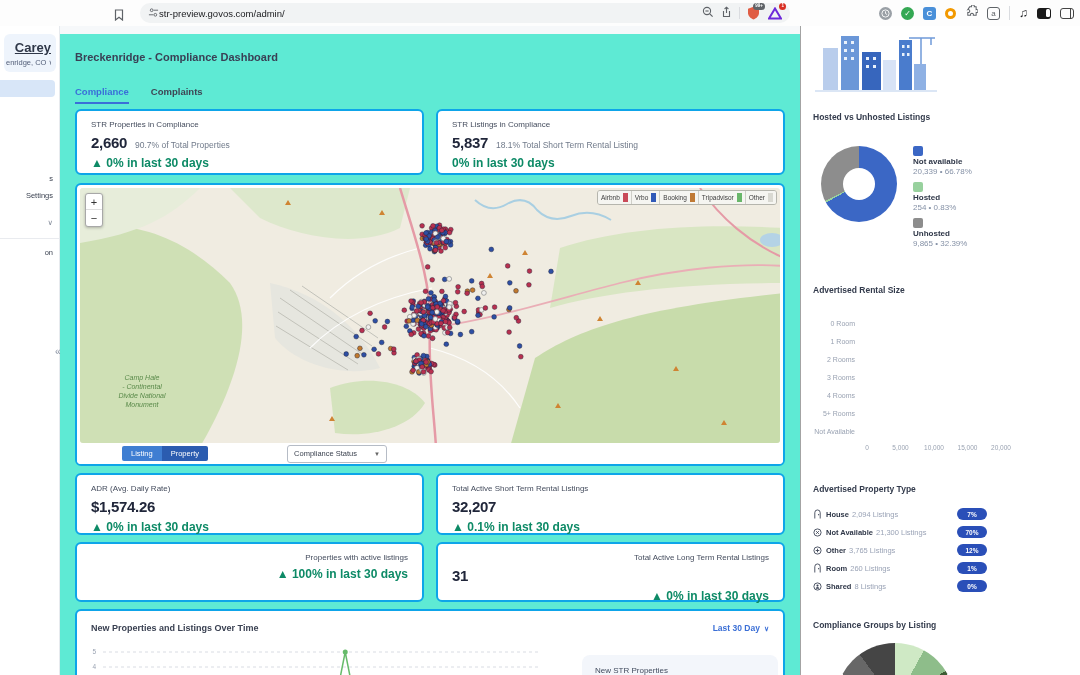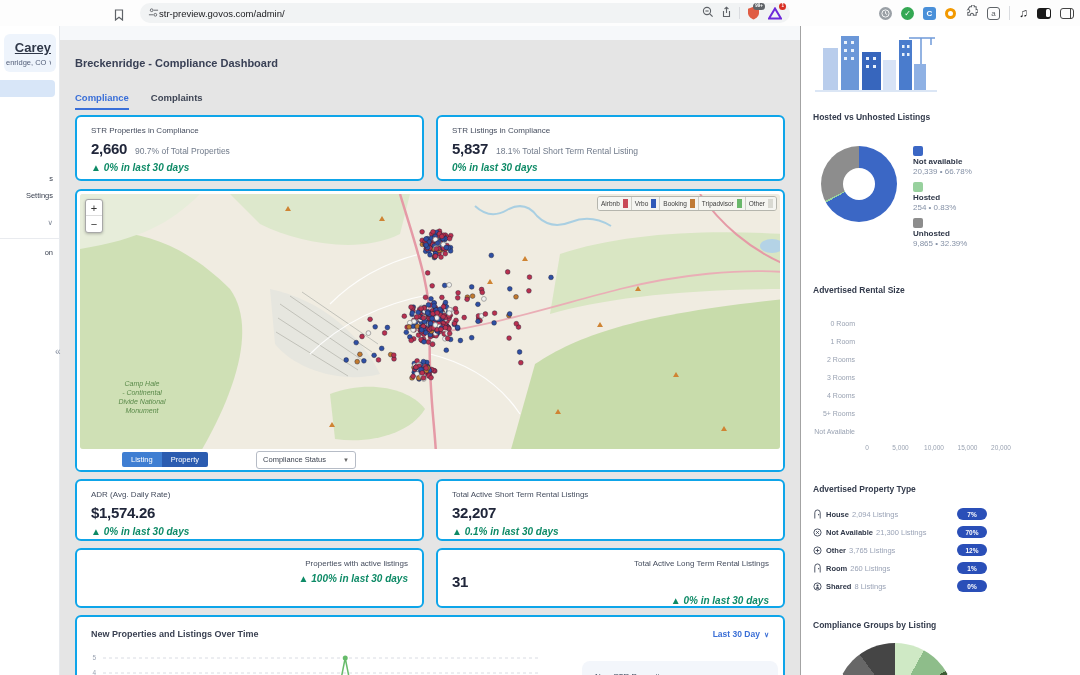--- a/index.html
+++ b/index.html
@@ -34,51 +34,51 @@
   .left-rail{position:absolute;left:0;top:0;bottom:0;width:60px;background:#fff;border-right:1px solid #e7eaee;}
   .user-box{position:absolute;top:8px;left:4px;right:3px;height:38px;background:#eef4fc;border-radius:6px;padding:6px 5px 0 2px;text-align:right;cursor:pointer;}
   .ub-name{font-size:13px;font-weight:bold;color:#2f3748;white-space:nowrap;overflow:hidden;text-decoration:underline;}
   .ub-loc{font-size:7.5px;color:#55607a;margin-top:3px;white-space:nowrap;overflow:hidden;}
   .rail-active{position:absolute;top:54px;left:0;right:4px;height:17px;background:#d8e6f8;border-radius:0 4px 4px 0;cursor:pointer;}
   .rail-item{position:absolute;right:6px;font-size:7.5px;color:#3c4352;white-space:nowrap;cursor:pointer;}
   .rail-divider{position:absolute;left:0;right:0;height:1px;background:#e9ebef;}
   .collapse-handle{position:absolute;left:55px;top:320px;font-size:10px;color:#8a93a3;cursor:pointer;z-index:5;}
 
   
-  .main{position:absolute;left:60px;top:14px;width:740px;bottom:0;background:#e5e5e5;}
+  .main{position:absolute;left:60px;top:8px;width:740px;bottom:0;background:#5eead4;}
   .page-title{position:absolute;top:10px;left:15px;font-size:11px;font-weight:bold;color:#394055;}
   .tabs{position:absolute;top:52px;left:15px;display:flex;gap:22px;}
   .tab{font-size:9.5px;font-weight:bold;color:#3e4555;padding-bottom:5px;cursor:pointer;}
   .tab.active{color:#3a6fd8;border-bottom:2px solid #3a6fd8;}
   .cards-row{position:absolute;left:15px;width:710px;display:flex;gap:12px;}
   .row1{top:75px;}  .row2{top:439px;} .row3{top:508px;text-align:right;}
   .card{background:#fff;border:2px solid #0ea5e9;border-radius:6px;}
   .stat-card{width:349px;padding:9px 14px;}
   .r1{height:66px;} .r2{height:62px;} .r3{height:60px;}
   .stat-title{font-size:8px;color:#454d5e;}
   .stat-value-row{margin-top:5px;display:flex;align-items:baseline;}
   .stat-value{font-size:15px;font-weight:bold;color:#20263a;letter-spacing:-0.3px;}
   .stat-sub{font-size:8.5px;color:#707a8a;margin-left:8px;}
-  .stat-trend{margin-top:5px;font-size:10px;color:#0d8a66;font-weight:bold;font-style:italic;}
+  .stat-trend{margin-top:5px;font-size:12px;color:#0d8a66;font-weight:bold;}
 
   
   .map-card{position:absolute;top:149px;left:15px;width:710px;height:283px;overflow:hidden;position:absolute;}
   .map-area{position:absolute;left:3px;right:3px;top:3px;bottom:21px;overflow:hidden;border-radius:3px;cursor:grab;}
   .map-zoom{position:absolute;top:8px;left:8px;width:18px;background:#fff;border:1px solid #a8a8a8;border-radius:3px;box-shadow:0 1px 3px rgba(0,0,0,.25);z-index:3;}
   .mz-btn{height:16px;display:flex;align-items:center;justify-content:center;font-size:11px;color:#333;cursor:pointer;}
   .mz-btn:first-child{border-bottom:1px solid #ddd;}
   .map-legend{position:absolute;top:5px;right:6px;display:flex;border:1px solid #b5b5ad;border-radius:3px;overflow:hidden;z-index:3;}
   .ml-item{display:flex;align-items:center;font-size:6.5px;color:#3c3c3c;padding:2px 3px;border-right:1px solid #cfcfc8;background:#f5f5f1;cursor:pointer;}
   .ml-item:last-child{border-right:none;}
   .ml-chip{width:5px;height:9px;margin-left:3px;}
   .map-footer{position:absolute;left:0;right:0;bottom:0;height:21px;background:#fff;display:flex;align-items:center;}
   .toggle-group{display:flex;margin-left:45px;border-radius:2px;overflow:hidden;}
   .tg-btn{font-size:7.5px;color:#fff;padding:3px 9px;cursor:pointer;background:#2b5cb0;}
   .tg-btn.active{background:#3f7ed2;}
-  .map-dropdown{margin-left:48px;width:100px;height:15px;border:1px solid #b6bcc6;border-radius:3px;background:#fff;display:flex;align-items:center;padding:8px 6px;font-size:7.5px;color:#3c4350;cursor:pointer;}
+  .map-dropdown{margin-left:79px;width:100px;height:15px;border:1px solid #b6bcc6;border-radius:3px;background:#fff;display:flex;align-items:center;padding:8px 6px;font-size:7.5px;color:#3c4350;cursor:pointer;}
   .map-dropdown .caret{margin-left:auto;color:#666;font-size:6px;}
 
   
   .timeline-card{position:absolute;top:575px;left:15px;width:710px;height:180px;}
   .tl-head{display:flex;align-items:center;padding:12px 14px 0 14px;}
   .tl-title{font-size:9px;font-weight:bold;color:#3a4152;}
   .tl-range{margin-left:auto;font-size:8.5px;font-weight:bold;color:#3b6fd6;cursor:pointer;}
   .tl-range .caret{font-size:7px;margin-left:4px;}
   .tl-svg{position:absolute;left:6px;top:36px;}
   .tl-summary{position:absolute;left:505px;top:44px;width:196px;height:130px;background:#f3f6fb;border-radius:8px;padding:11px 13px;}

